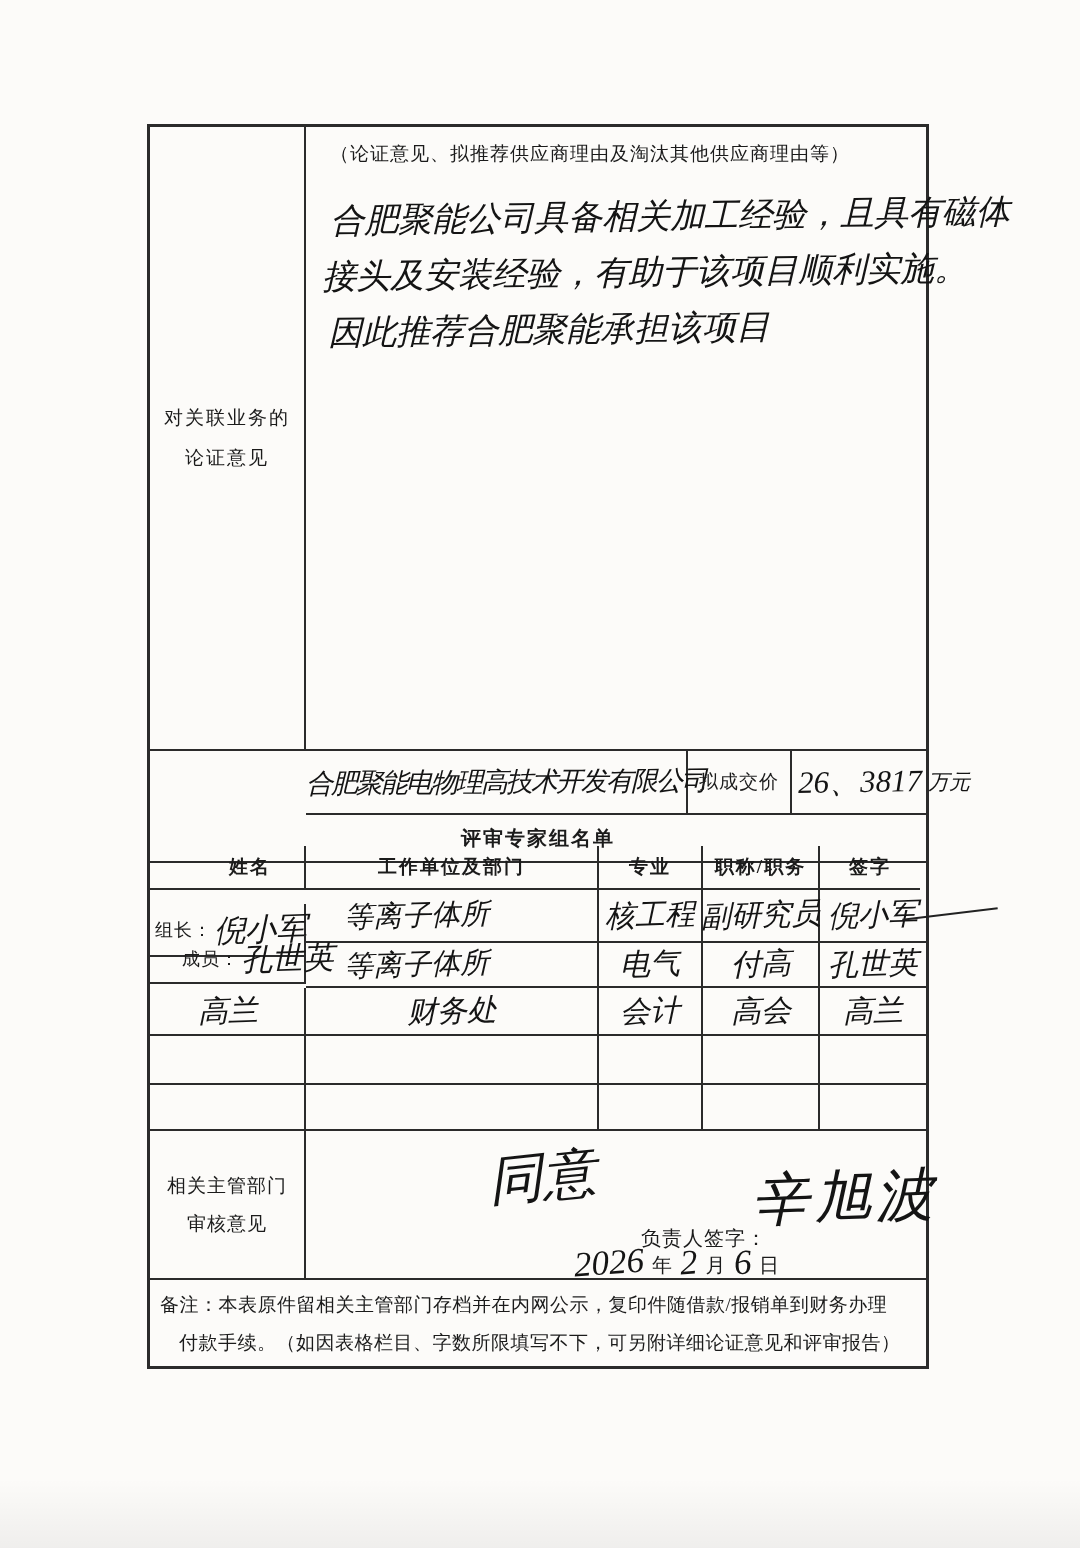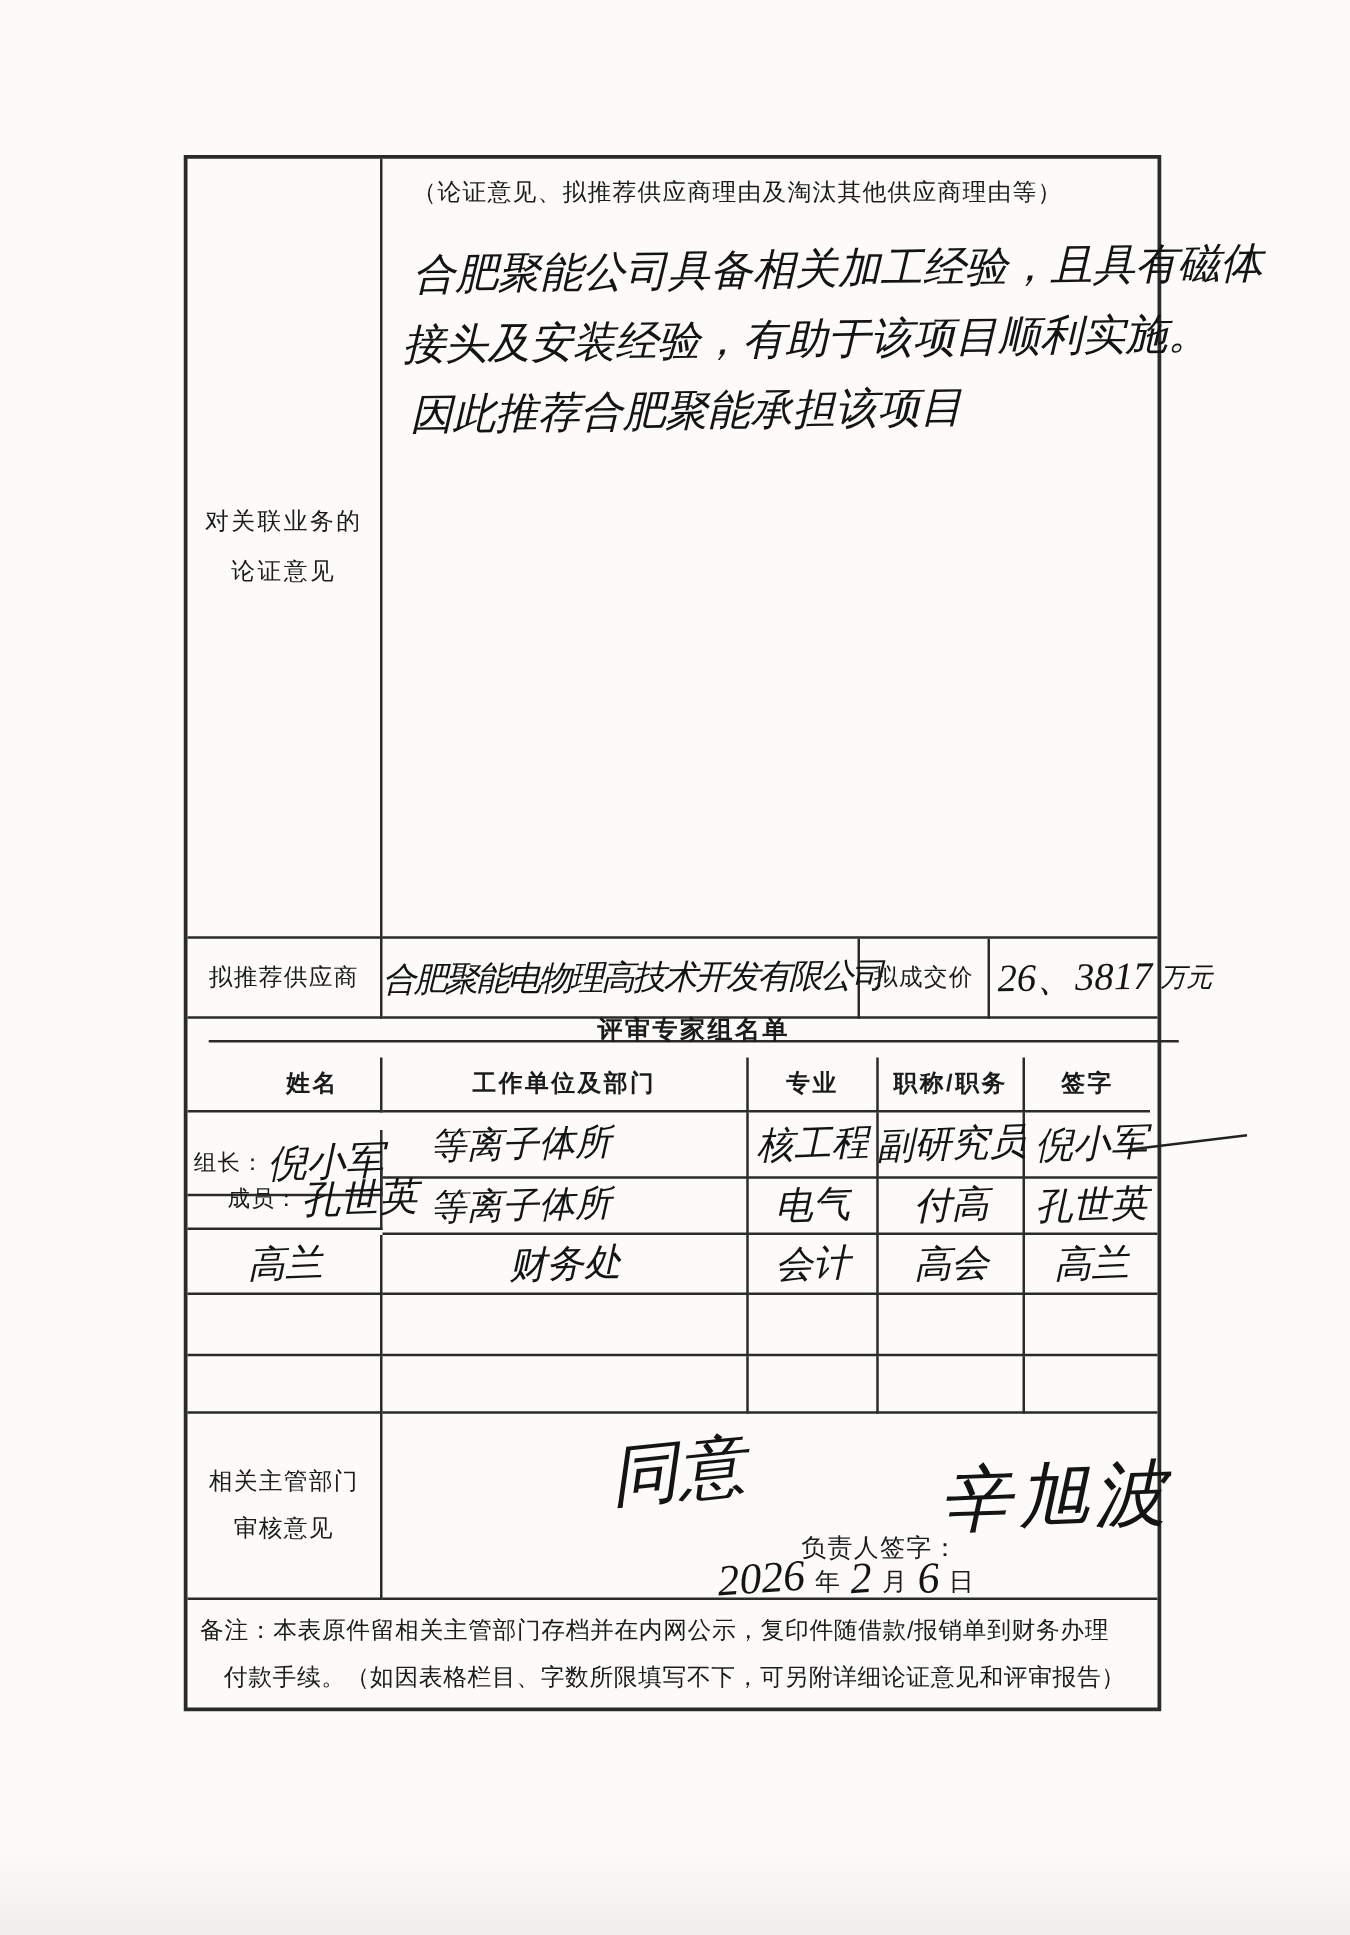--- a/index.html
+++ b/index.html
@@ -27,21 +27,21 @@
   }
   .cell{
     position:absolute;box-sizing:border-box;
     border-right:2px solid var(--line);
     border-bottom:2px solid var(--line);
     overflow:visible;
   }
   .no-r{border-right:none;}
   .no-b{border-bottom:none;}
 
-  .print{font-family:Liberation Sans, sans-serif;color:var(--ink);}
+  .print{font-family:Liberation Serif, serif;color:var(--ink);}
   .hw{
     font-family:"Liberation Serif","DejaVu Serif",serif;
     font-style:italic;
     color:#141414;
     white-space:nowrap;
   }
 
   
   .opinion-label{display:flex;flex-direction:column;justify-content:center;align-items:center;
     font-size:19px;line-height:2.1;letter-spacing:2px;}
@@ -103,31 +103,30 @@
     </div>
     <div class="cell opinion-content no-r" style="left:156px;top:0;width:620px;height:624px;">
       <div class="opinion-hint print">（论证意见、拟推荐供应商理由及淘汰其他供应商理由等）</div>
       <div class="opinion-hw">
         <div class="hw hw-line">合肥聚能公司具备相关加工经验，且具有磁体</div>
         <div class="hw hw-line">接头及安装经验，有助于该项目顺利实施。</div>
         <div class="hw hw-line">因此推荐合肥聚能承担该项目</div>
       </div>
     </div>
 
-    <div class="cell v-center supplier-label print" style="left:0;top:624px;width:156px;height:64px;">拟推荐供应商</div>
     <div class="cell supplier-value" style="left:156px;top:624px;width:382px;height:64px;">
       <span class="hw">合肥聚能电物理高技术开发有限公司</span>
     </div>
     <div class="cell v-center price-label print" style="left:538px;top:624px;width:104px;height:64px;">拟成交价</div>
     <div class="cell price-value no-r" style="left:642px;top:624px;width:134px;height:64px;">
       <span class="hw num">26、3817</span>
       <span class="hw unit">万元</span>
     </div>
 
-    <div class="cell experts-title no-r" style="left:17px;top:688px;width:776px;height:19px;">评审专家组名单</div>
+    <div class="cell experts-title no-r" style="left:0;top:688px;width:776px;height:48px;">评审专家组名单</div>
 
     <div class="cell th print" style="left:0;top:719px;width:156px;height:44px;padding-left:46px;">姓名</div>
     <div class="cell th print" style="left:156px;top:719px;width:293px;height:44px;">工作单位及部门</div>
     <div class="cell th print" style="left:449px;top:719px;width:104px;height:44px;">专业</div>
     <div class="cell th print" style="left:553px;top:719px;width:117px;height:44px;">职称/职务</div>
     <div class="cell th print no-r" style="left:670px;top:719px;width:100px;height:44px;">签字</div>
 
     <div class="cell name-cell" style="left:0;top:763px;width:156px;height:53px;margin-top:14px;">
       <span class="role print">组长：</span>
       <span class="hw hw-name">倪小军</span>

